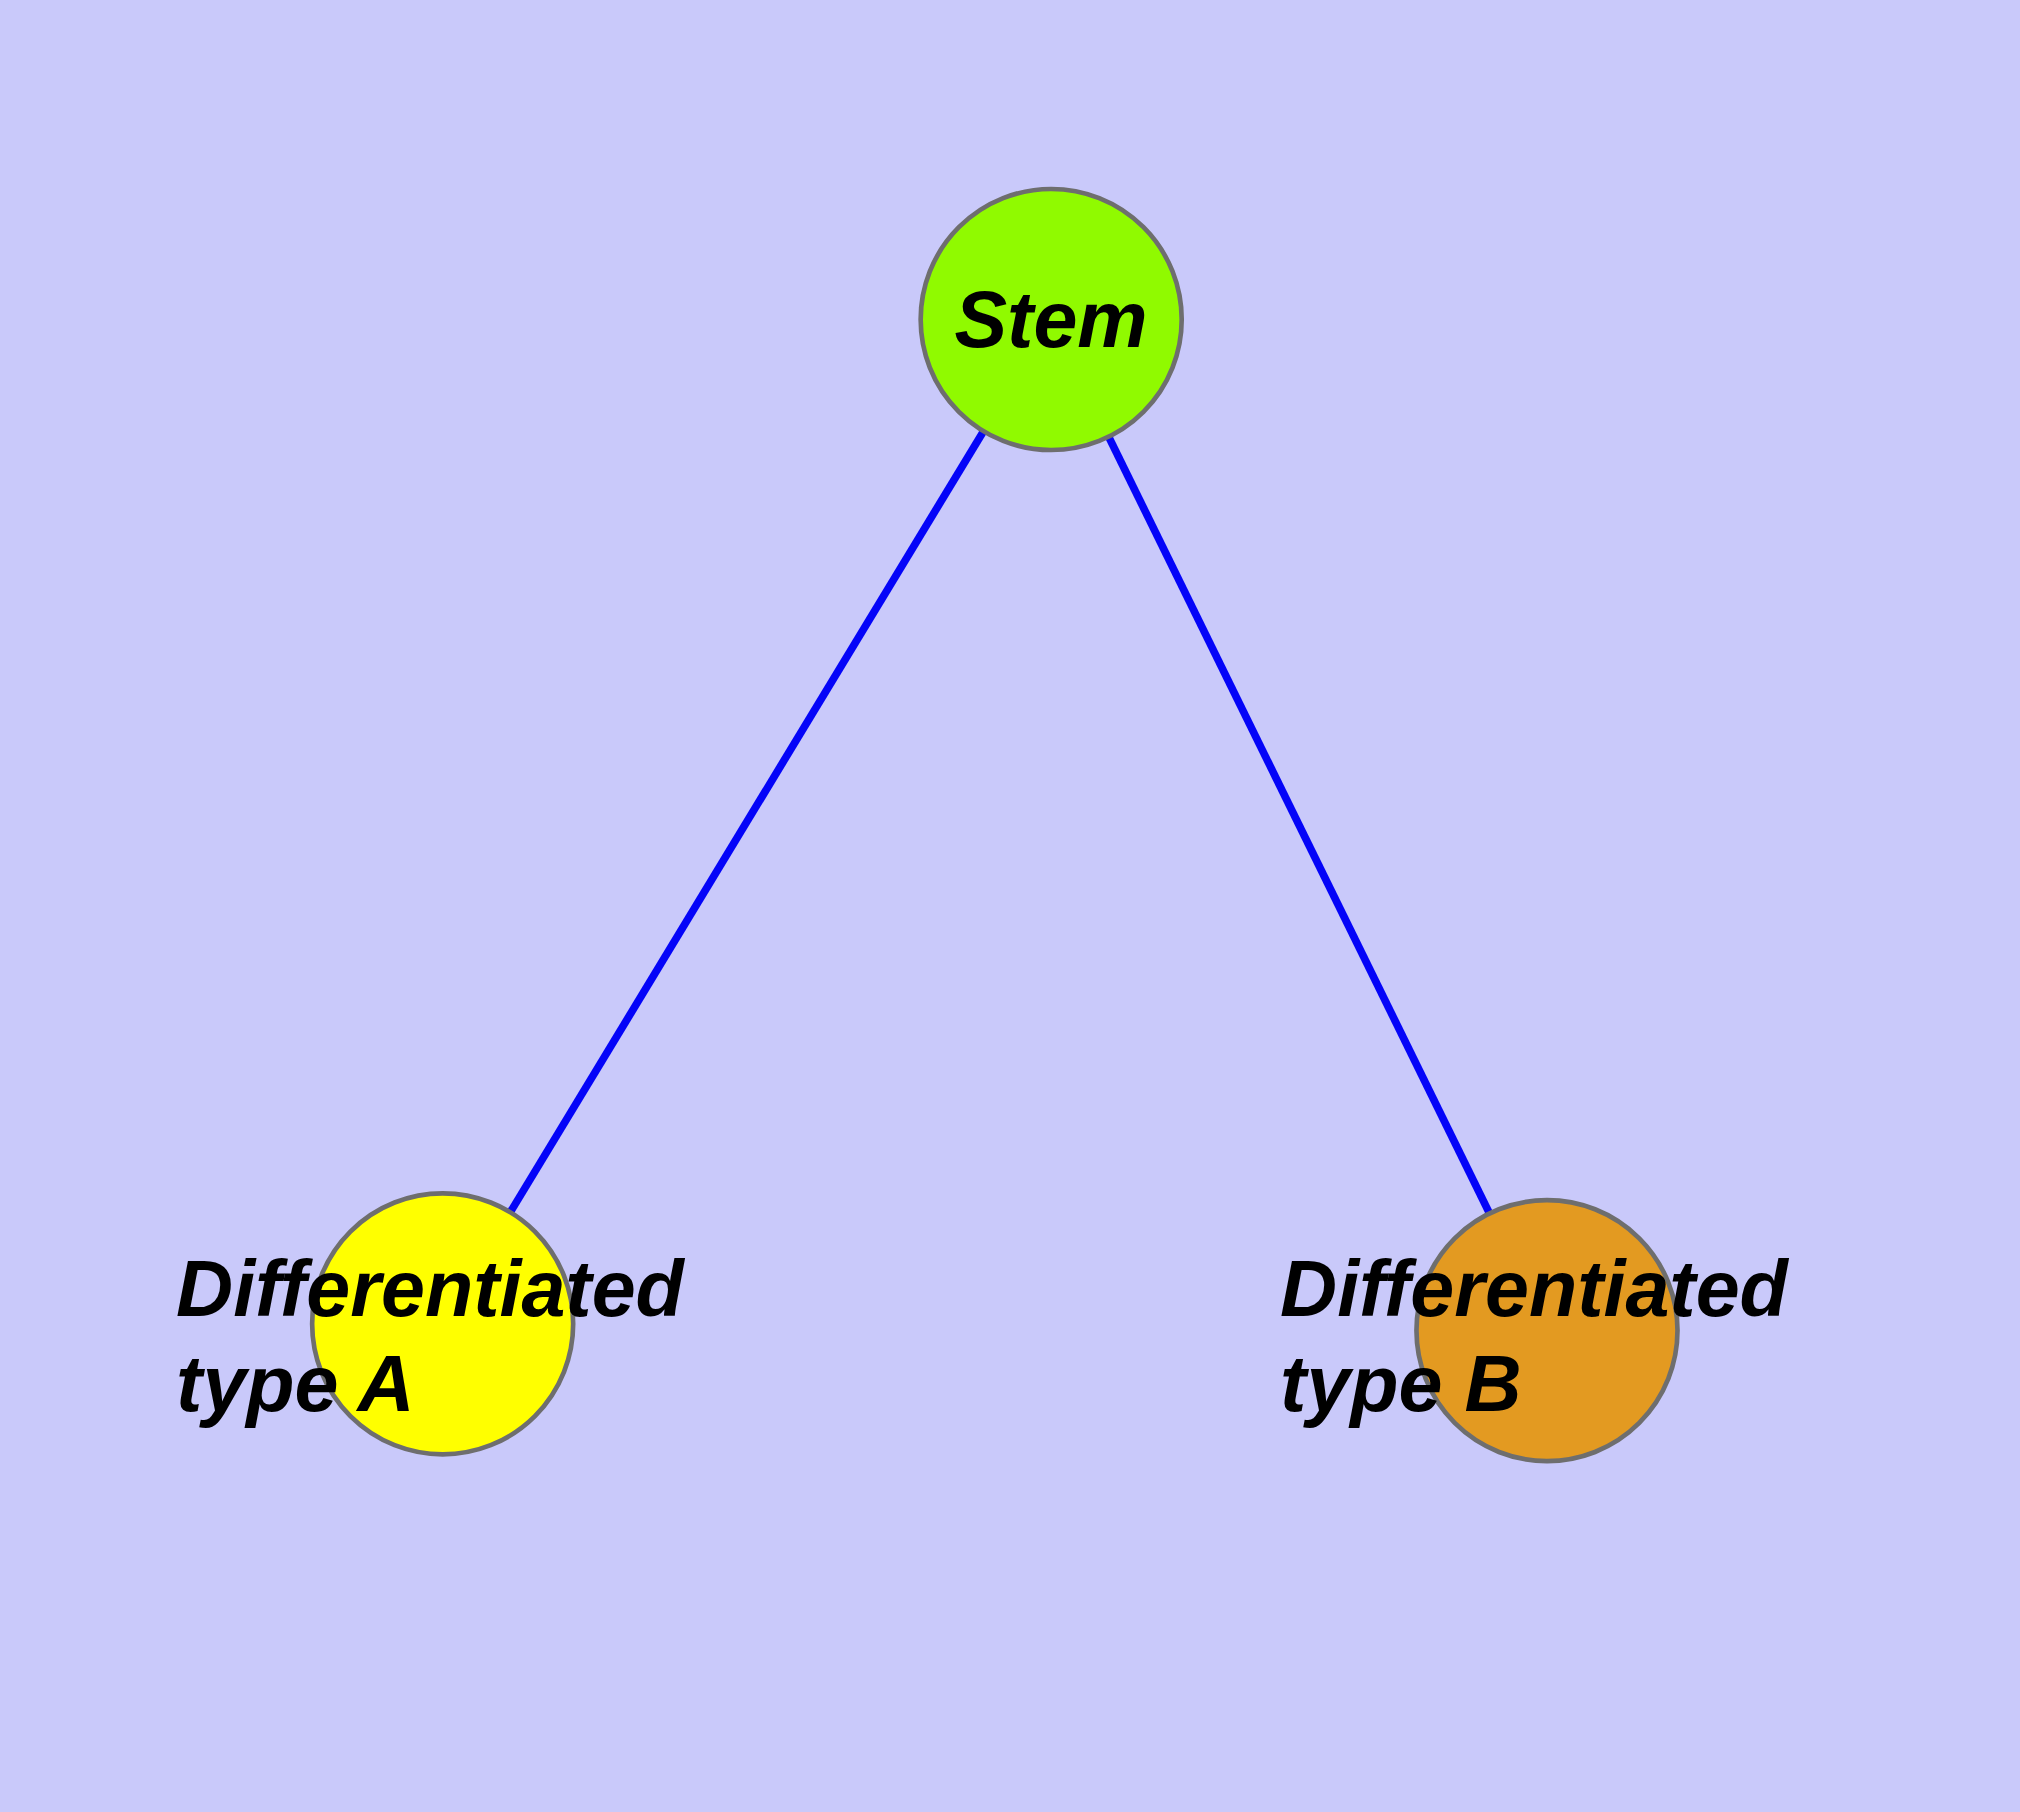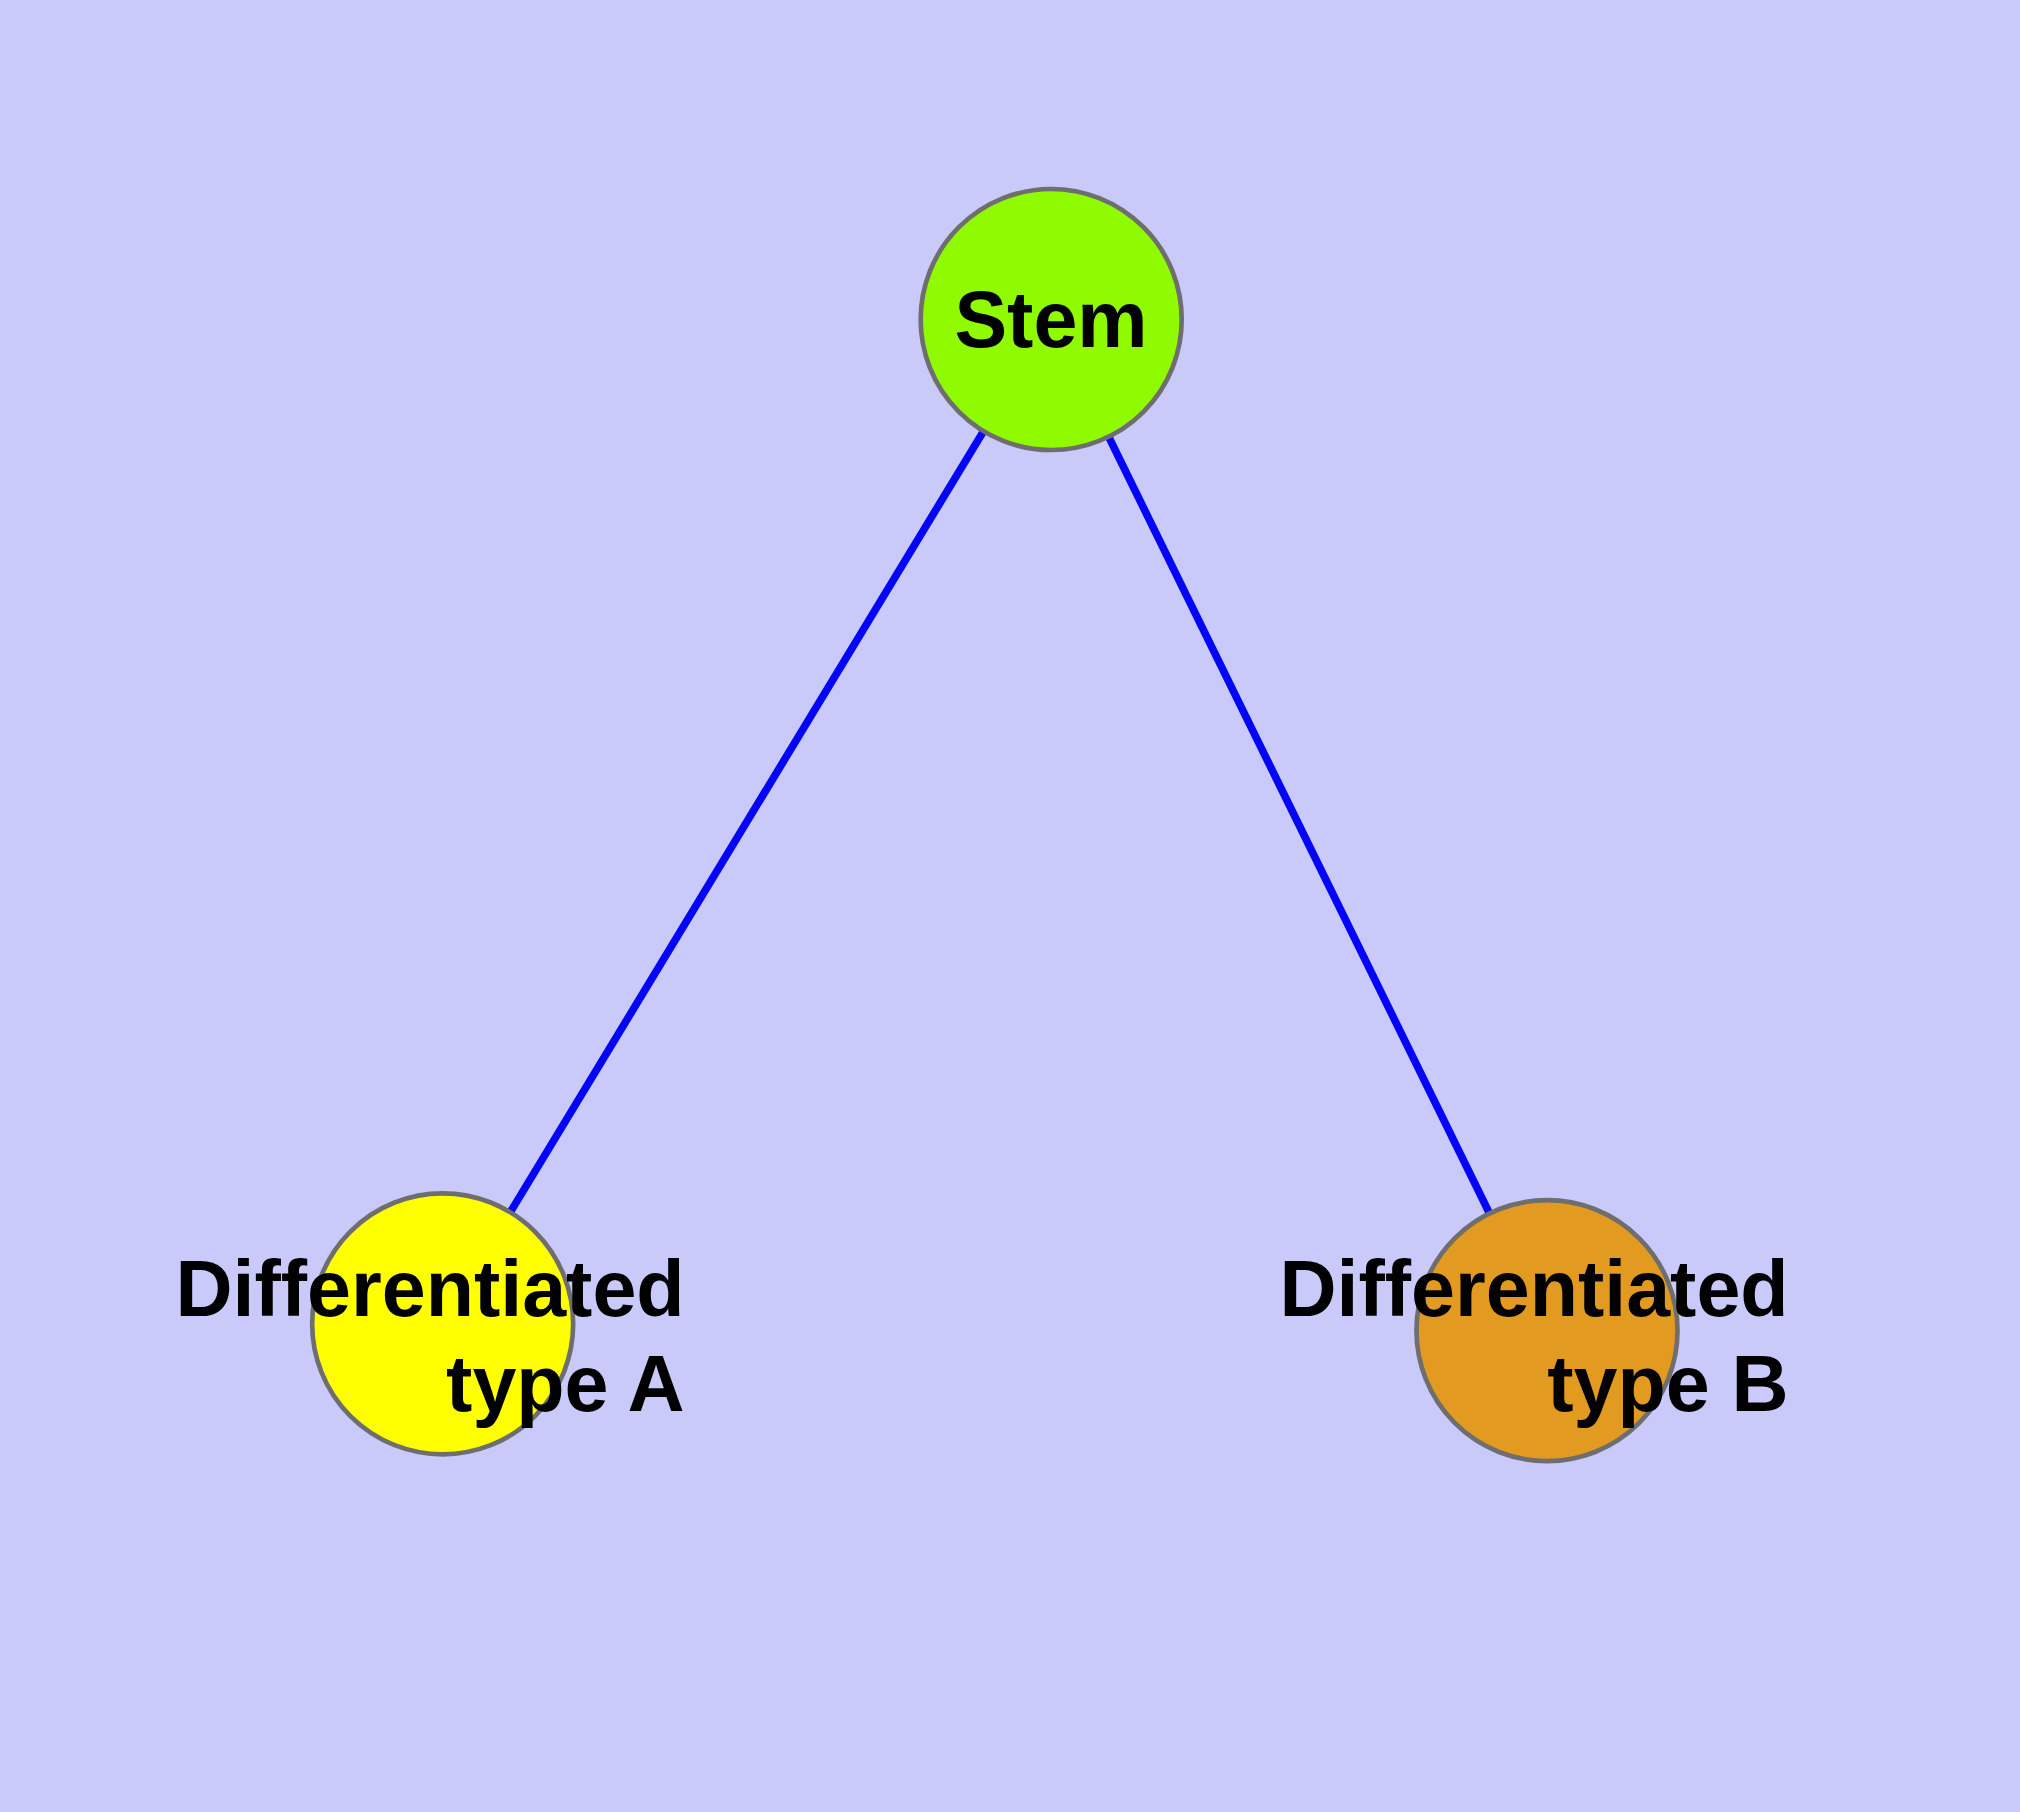--- a/index.html
+++ b/index.html
@@ -27,23 +27,24 @@
     height: 100%;
     display: block;
   }
   .node-label {
     position: absolute;
     transform: translate(-50%, -50%);
     font-weight: bold;
     font-size: 79px;
     line-height: 1.2;
     color: var(--label, #000000);
-    text-align: right;
+    text-align: left;
     white-space: pre-line;
     pointer-events: none;
+    font-style: italic;
   }
   .label-stem   { left: 1051px; top: 320px;  }
   .label-diff-a { left: 430px;  top: 1337px; }
   .label-diff-b { left: 1534px; top: 1337px; }
 </style>
 </head>
 <body>
 
 <div class="graph-canvas">
 

